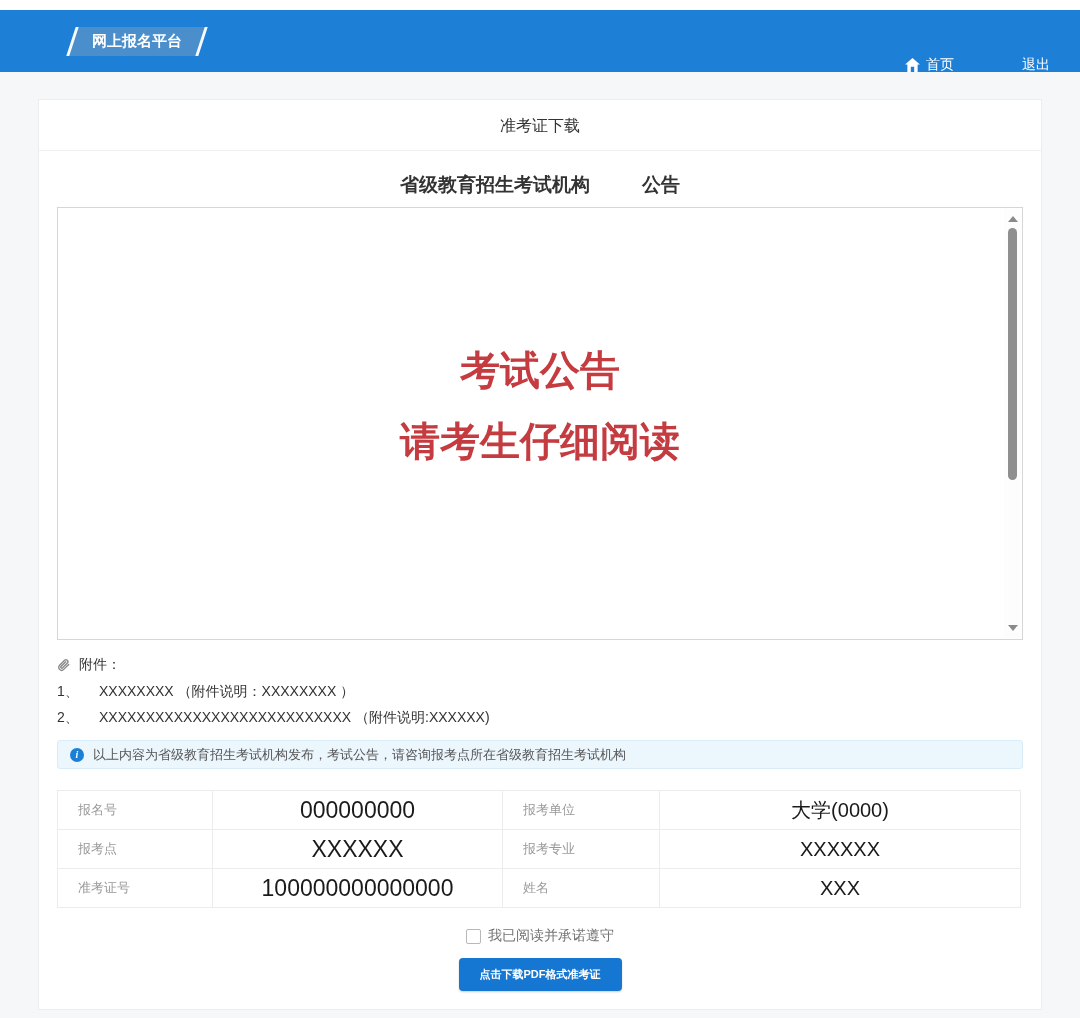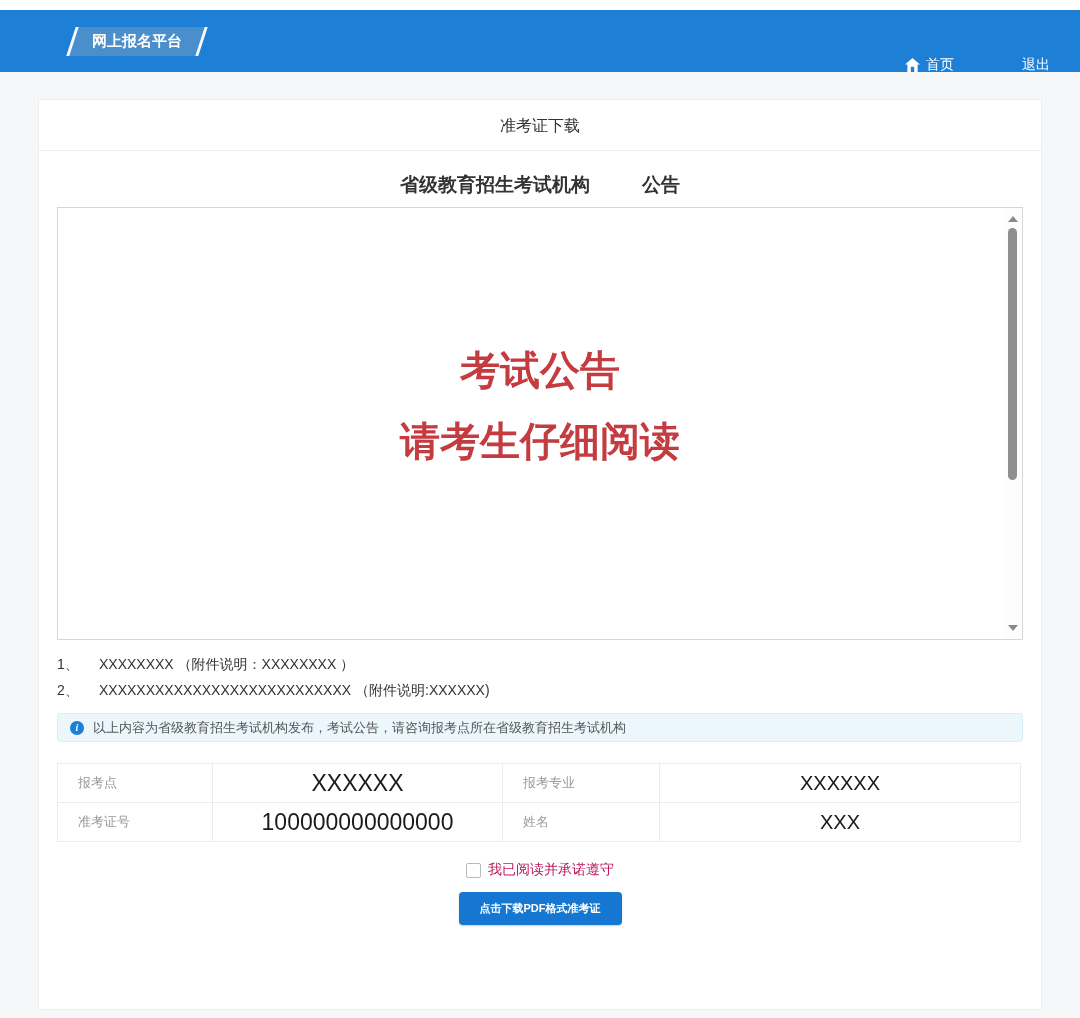--- a/index.html
+++ b/index.html
@@ -100,21 +100,21 @@
   td.val1 { width:290px; font-size:23px; }
   td.val2 { font-size:20px; }
   
   .agree {
     margin-top:19px; display:flex; justify-content:center; align-items:center; gap:7px;
   }
   .cbx {
     width:15px; height:15px; border:1px solid #b8b8b8; background:#fff;
     border-radius:2px; display:inline-block; cursor:pointer;
   }
-  .agree-label { color:#be185d; font-size:14px; }
+  .agree-label { color:#737373; font-size:14px; }
   .dl-btn {
     display:block; margin:13px auto 0;
     background:#1677d2; color:#fff; border:none; border-radius:4px;
     font-size:11px; font-weight:bold; padding:9px 21px; cursor:pointer;
     font-family:inherit; box-shadow:0 1px 2px rgba(0,0,0,.2);
   }
 </style>
 </head>
 <body>
 
@@ -153,37 +153,51 @@
       <div class="ann-line">请考生仔细阅读</div>
     </div>
     <div class="sb">
       <div class="sb-arrow sb-up"></div>
       <div class="sb-thumb"></div>
       <div class="sb-arrow sb-down"></div>
     </div>
   </div>
 
   <div class="attach">
+    <div class="attach-head">
+      <span>
+        <svg class="clip-svg" viewBox="0 0 24 24" fill="none" stroke="#8a8a8a" stroke-width="2.4" stroke-linecap="round">
+          <path d="M20 11 L11.5 19.5 a5 5 0 0 1 -7.1 -7.1 L13 3.8 a3.4 3.4 0 0 1 4.8 4.8 L9.3 17.1 a1.8 1.8 0 0 1 -2.5 -2.5 L15 6.5"></path>
+        </svg>
+      </span>
+      <span>附件：</span>
+    </div>
     <div class="attach-item">
       <span class="idx">1、</span>
       <span>XXXXXXXX （附件说明：XXXXXXXX ）</span>
     </div>
     <div class="attach-item">
       <span class="idx">2、</span>
       <span>XXXXXXXXXXXXXXXXXXXXXXXXXXX （附件说明:XXXXXX)</span>
     </div>
   </div>
 
   <div class="infobar">
     <span class="info-ic">i</span>
     <span>以上内容为省级教育招生考试机构发布，考试公告，请咨询报考点所在省级教育招生考试机构</span>
   </div>
 
   <table class="details">
     <tbody>
+      <tr>
+        <td class="lab">报名号</td>
+        <td class="val val1">000000000</td>
+        <td class="lab lab2">报考单位</td>
+        <td class="val val2">大学(0000)</td>
+      </tr>
       <tr>
         <td class="lab">报考点</td>
         <td class="val val1">XXXXXX</td>
         <td class="lab lab2">报考专业</td>
         <td class="val val2">XXXXXX</td>
       </tr>
       <tr>
         <td class="lab">准考证号</td>
         <td class="val val1">100000000000000</td>
         <td class="lab lab2">姓名</td>

